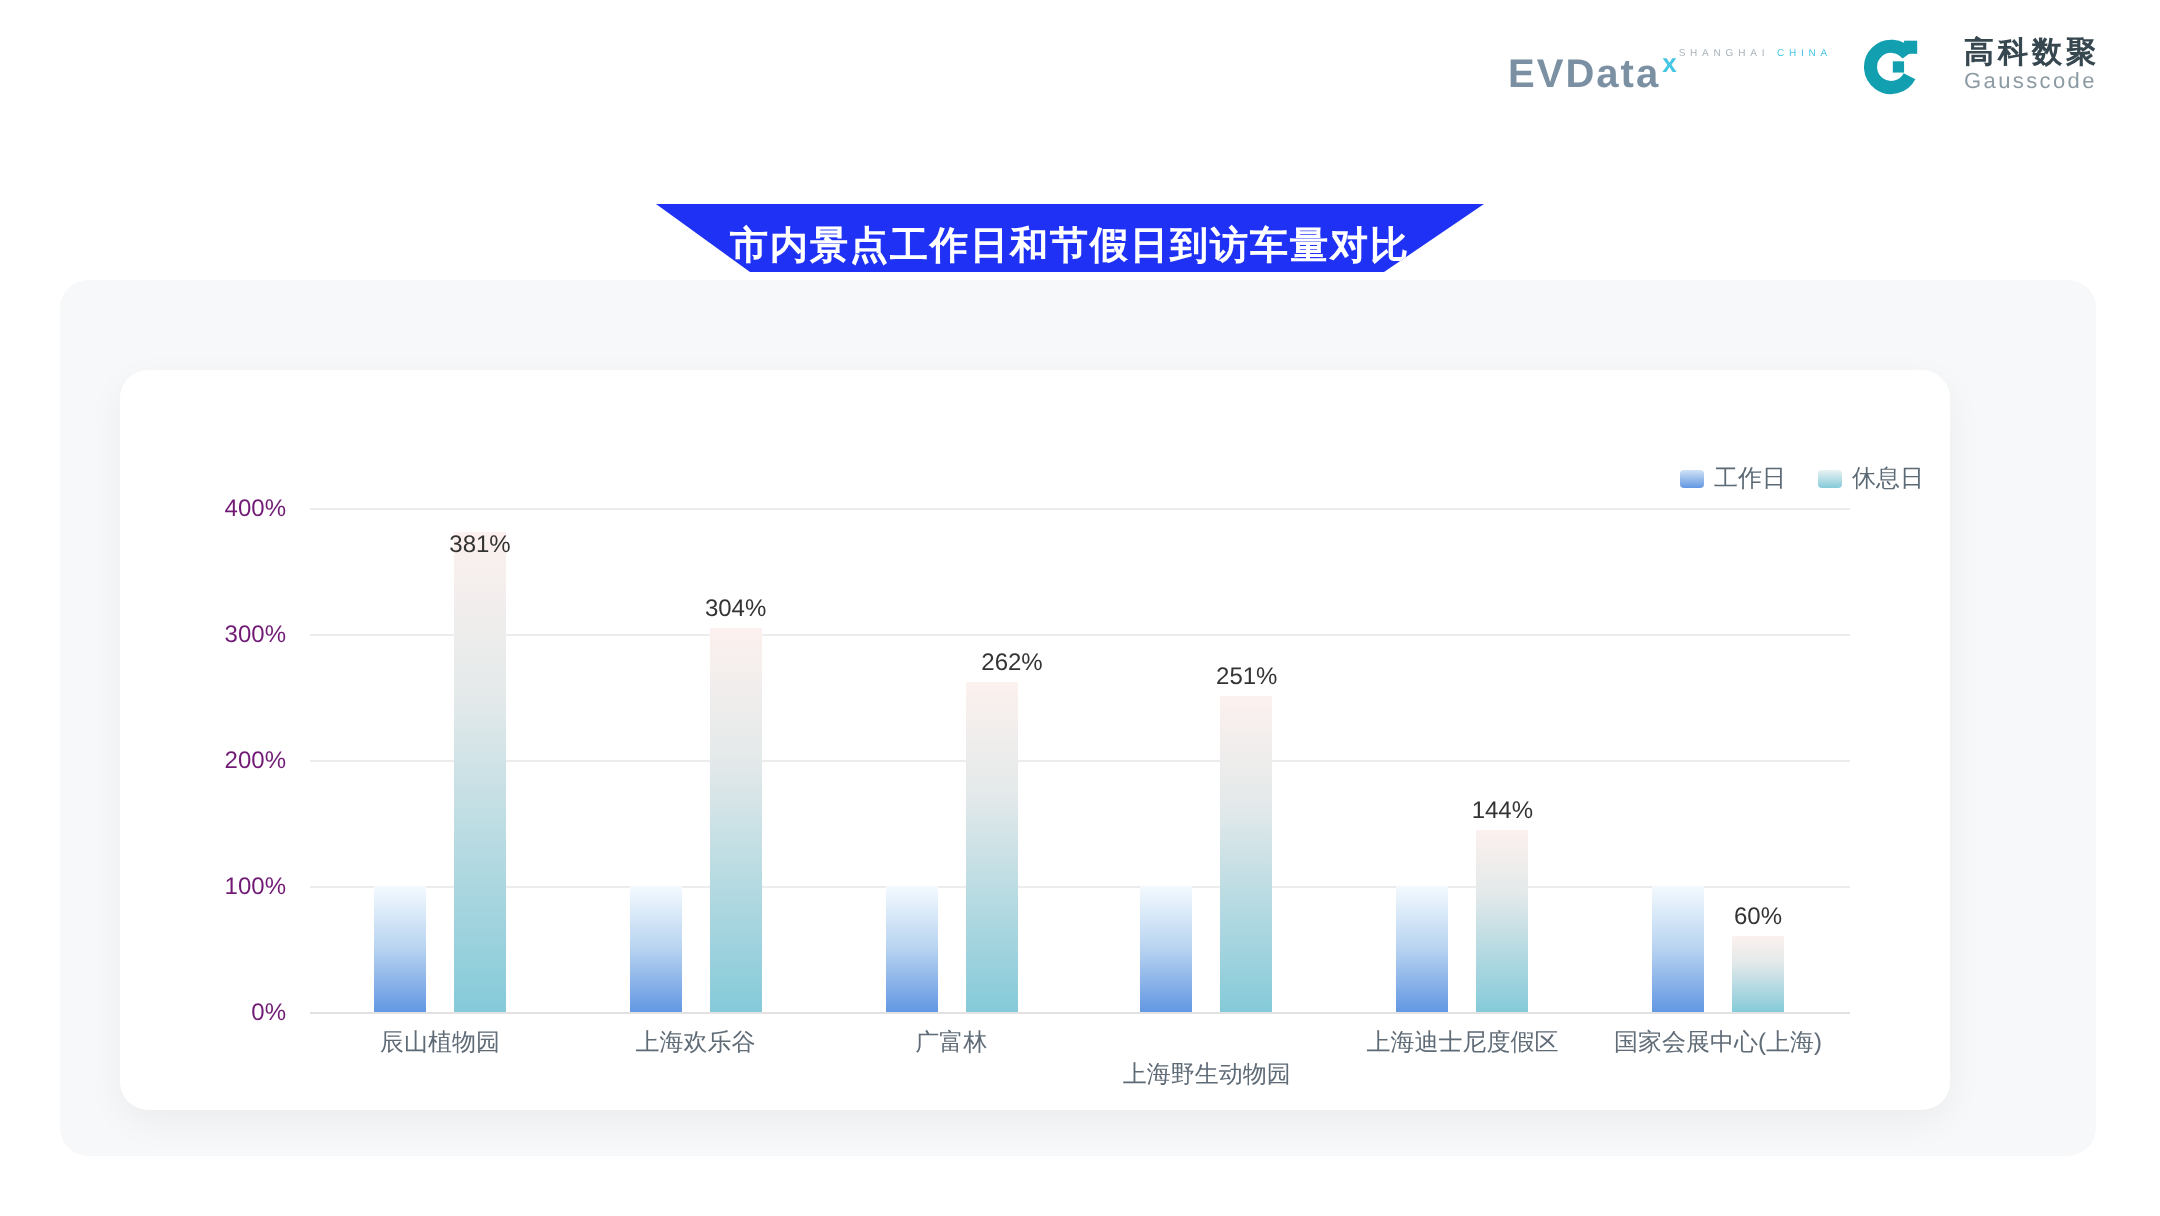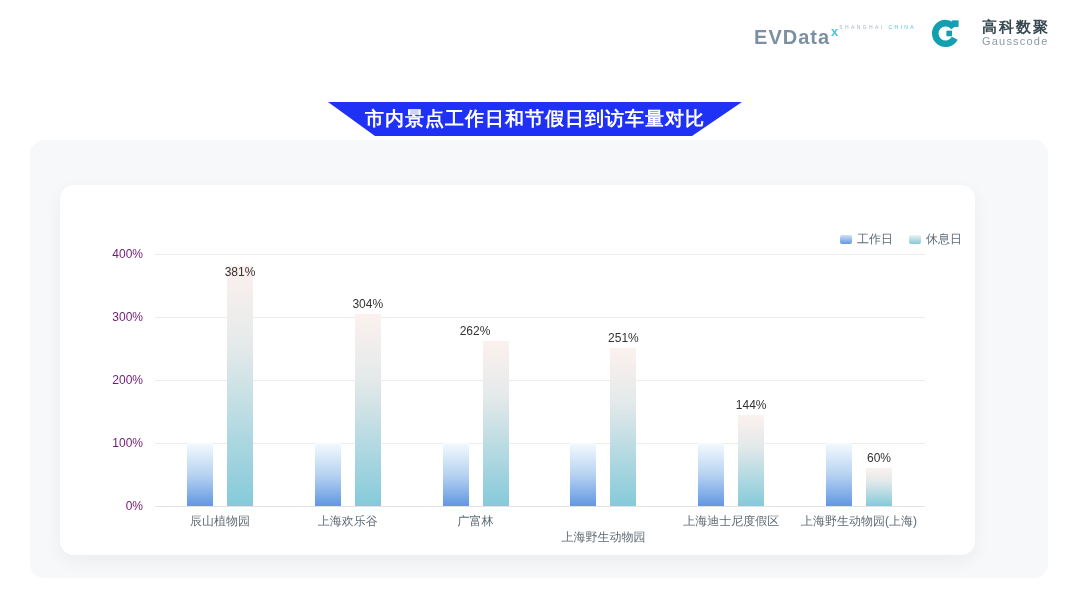--- a/index.html
+++ b/index.html
@@ -14,21 +14,21 @@
   .evdata-tagline{font-size:5px;letter-spacing:2.4px;color:#a9b3bb;margin-top:2px;}
   .evdata-tagline .teal{color:#45c6e4;}
   .gausscode{display:flex;align-items:center;gap:22px;}
   .gc-text{display:flex;flex-direction:column;}
   .gc-cn{font-size:15px;font-weight:bold;color:#36474f;letter-spacing:2px;line-height:17px;}
   .gc-en{font-size:11px;color:#8c9aa3;letter-spacing:1.2px;line-height:13px;}
 
   
   .banner{position:absolute;left:328px;top:102px;width:414px;height:34px;
     clip-path:polygon(0 0,100% 0,calc(100% - 50px) 100%,47px 100%);
-    display:flex;align-items:center;justify-content:center;}
+    display:flex;align-items:flex-end;justify-content:center;}
   .banner span{color:#ffffff;font-size:19px;font-weight:bold;letter-spacing:1px;}
 
   
   .panel{position:absolute;left:30px;top:140px;width:1018px;height:438px;
     background:#f7f8f9;border-radius:14px;}
   .card{position:absolute;left:30px;top:45px;width:915px;height:370px;background:#ffffff;
     border-radius:14px;box-shadow:0 6px 18px rgba(0,0,0,0.05);}
 
   
   #chart{position:absolute;inset:0;}
@@ -91,34 +91,34 @@
           <div class="bar s0" style="width: 26px; height: 63px; left: 127px; top: 258px;"></div>
           <div class="bar s1" style="width: 26px; height: 240.03px; left: 167px; top: 80.97px;"></div>
           <div class="dlabel" style="left: 145px; top: 80px; text-align: center;">381%</div>
           <div class="xlabel" style="left: 85px; top: 329px;">辰山植物园</div>
           <div class="bar s0" style="width: 26px; height: 63px; left: 254.8px; top: 258px;"></div>
           <div class="bar s1" style="width: 26px; height: 191.52px; left: 294.8px; top: 129.48px;"></div>
           <div class="dlabel" style="left: 272.8px; top: 112.48px;">304%</div>
           <div class="xlabel" style="left: 212.8px; top: 329px;">上海欢乐谷</div>
           <div class="bar s0" style="width: 26px; height: 63px; left: 382.6px; top: 258px;"></div>
           <div class="bar s1" style="width: 26px; height: 165.06px; left: 422.6px; top: 155.94px;"></div>
-          <div class="dlabel" style="left: 380px; top: 138.94px;">262%</div>
+          <div class="dlabel" style="left: 411px; top: 138.94px;">262%</div>
           <div class="xlabel" style="left: 340.6px; top: 329px;">广富林</div>
           <div class="bar s0" style="width: 26px; height: 63px; left: 510.4px; top: 258px;"></div>
           <div class="bar s1" style="width: 26px; height: 158.13px; left: 550.4px; top: 162.87px;"></div>
           <div class="dlabel" style="left: 528.4px; top: 145.87px;">251%</div>
           <div class="xlabel" style="left: 468.4px; top: 329px; margin-top: 16px;">上海野生动物园</div>
           <div class="bar s0" style="width: 26px; height: 63px; left: 638.2px; top: 258px;"></div>
           <div class="bar s1" style="width: 26px; height: 90.72px; left: 678.2px; top: 230.28px;"></div>
           <div class="dlabel" style="left: 656.2px; top: 213.28px;">144%</div>
           <div class="xlabel" style="left: 596.2px; top: 329px;">上海迪士尼度假区</div>
           <div class="bar s0" style="width: 26px; height: 63px; left: 766px; top: 258px;"></div>
           <div class="bar s1" style="width: 26px; height: 37.8px; left: 806px; top: 283.2px;"></div>
           <div class="dlabel" style="left: 784px; top: 266.2px;">60%</div>
-          <div class="xlabel" style="left: 724px; top: 329px;">上海野生动物园(上海)</div>
+          <div class="xlabel" style="left: 724px; top: 329px;">国家会展中心(上海)</div>
           <div class="legend" style="top: 46px; right: 13px;">
             <div class="legend-item">
               <span class="legend-swatch s0"></span>
               <span class="legend-label">工作日</span>
             </div>
             <div class="legend-item">
               <span class="legend-swatch s1"></span>
               <span class="legend-label">休息日</span>
             </div>
           </div>

